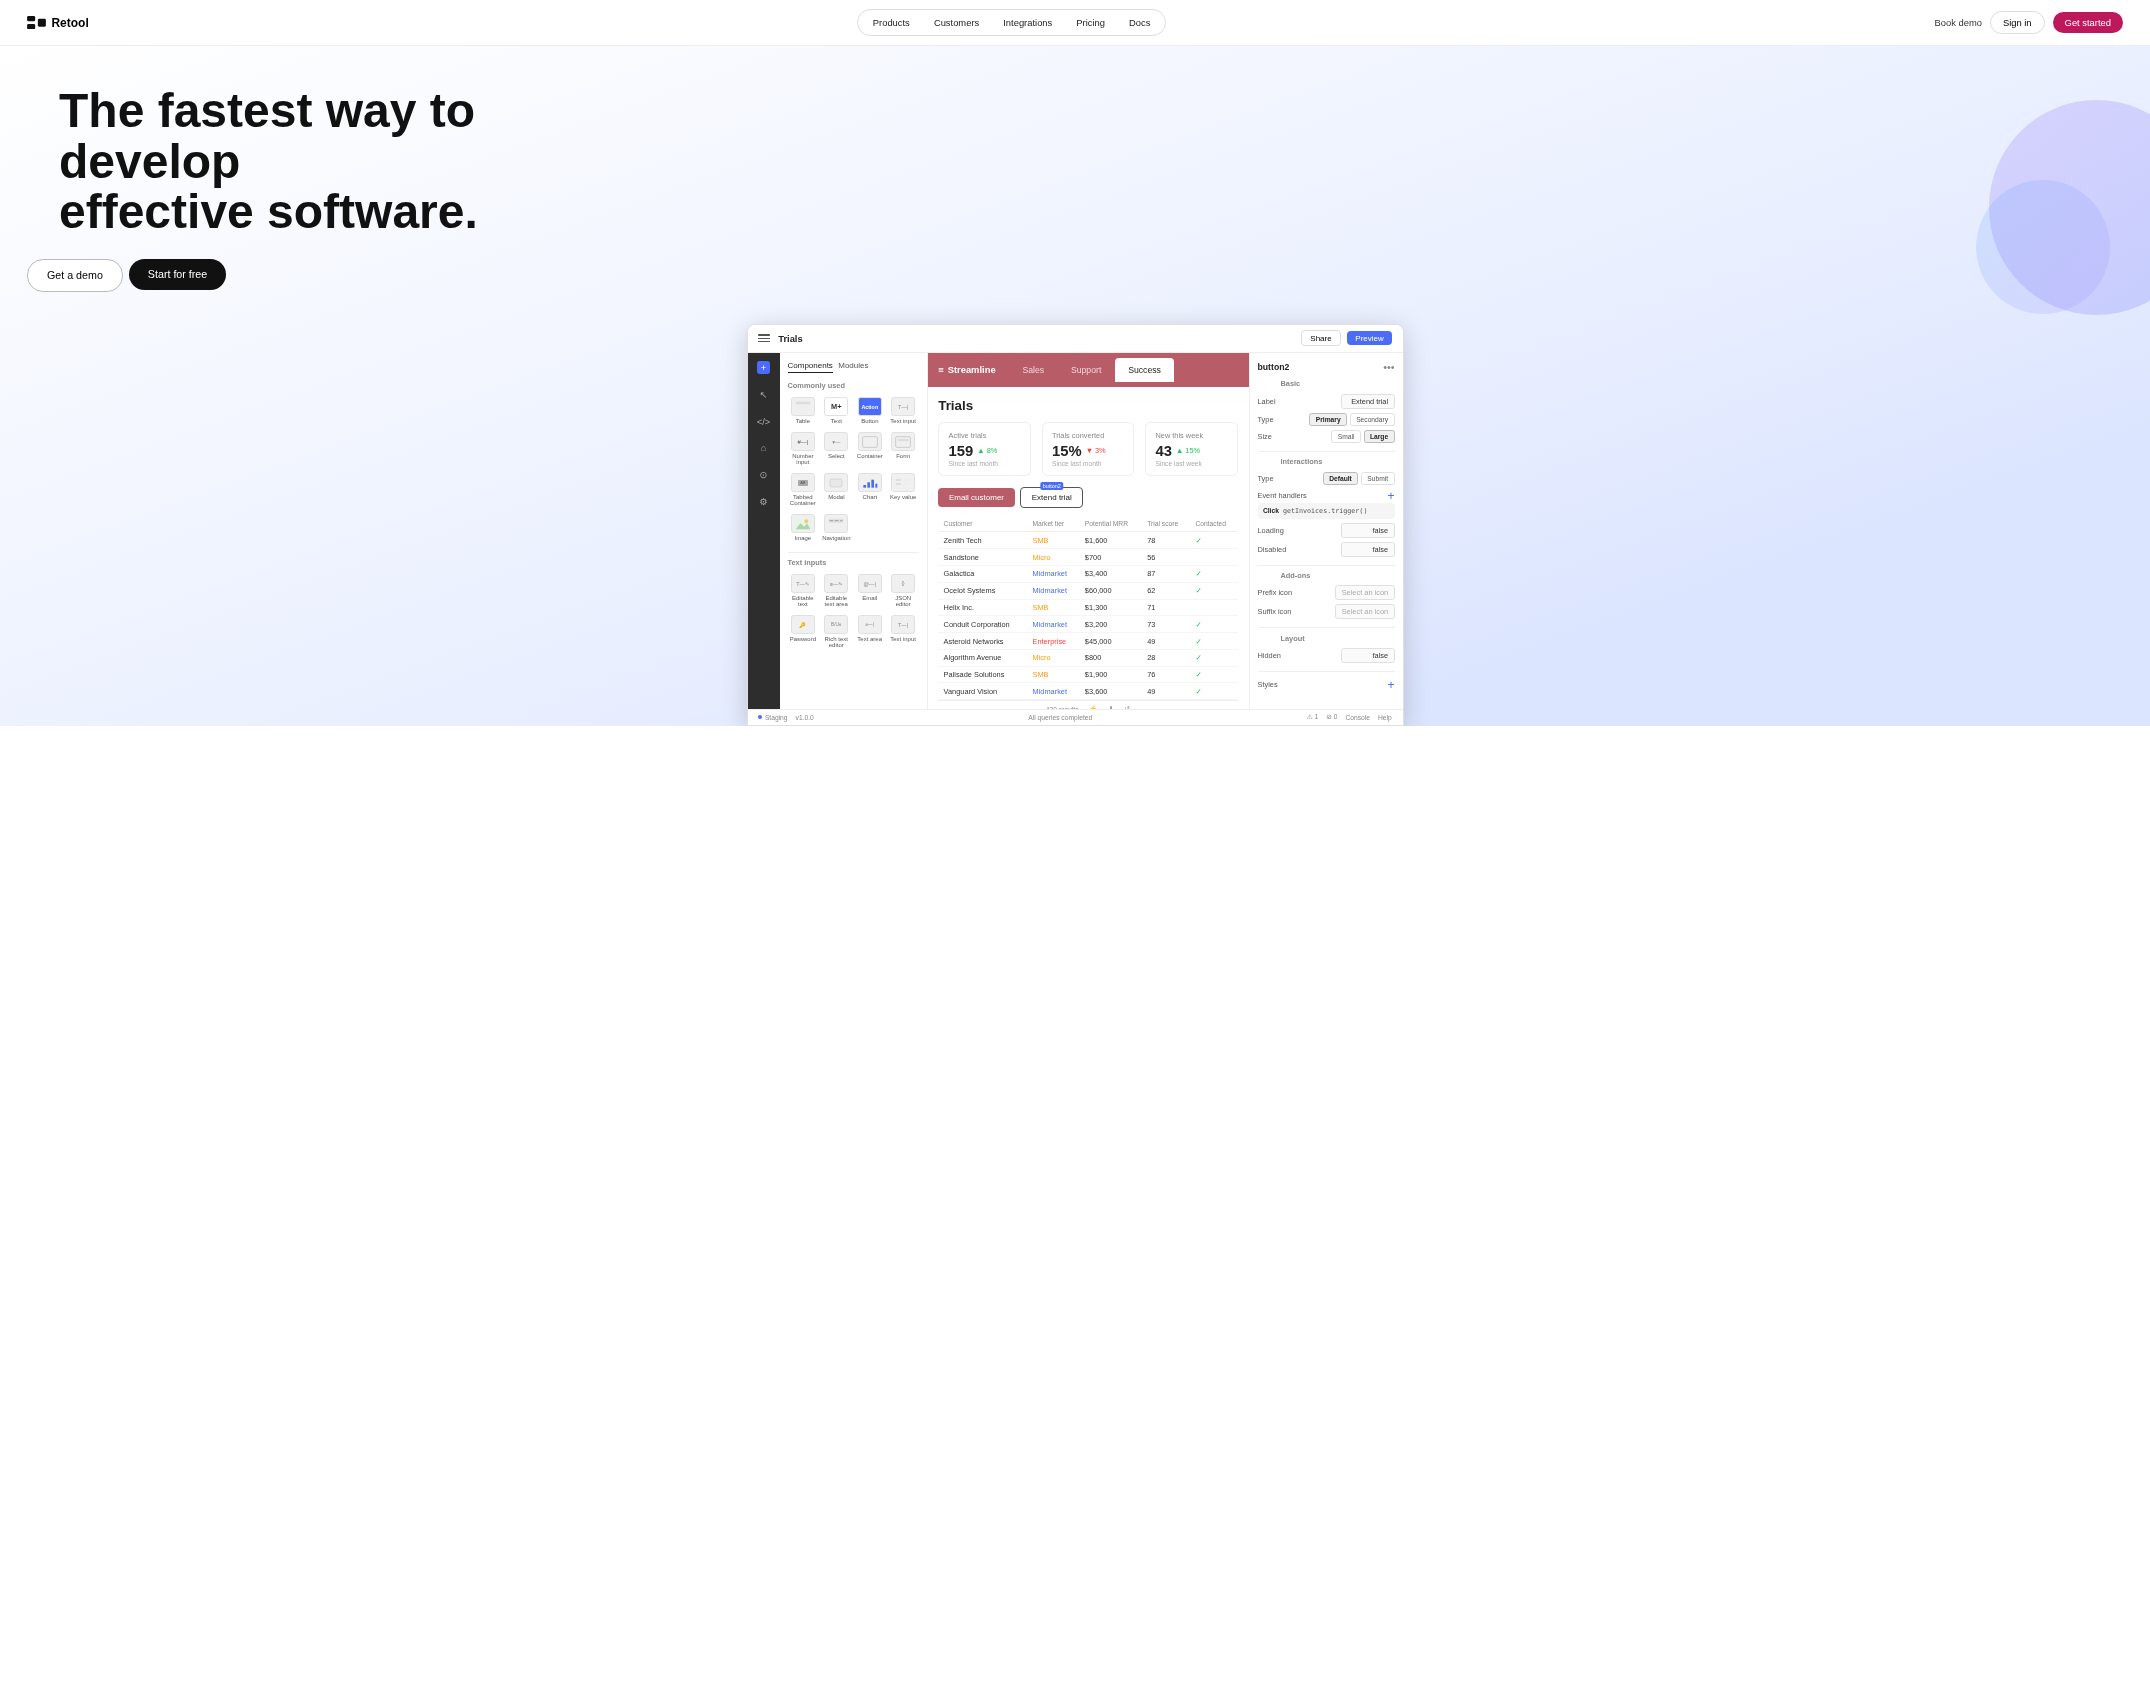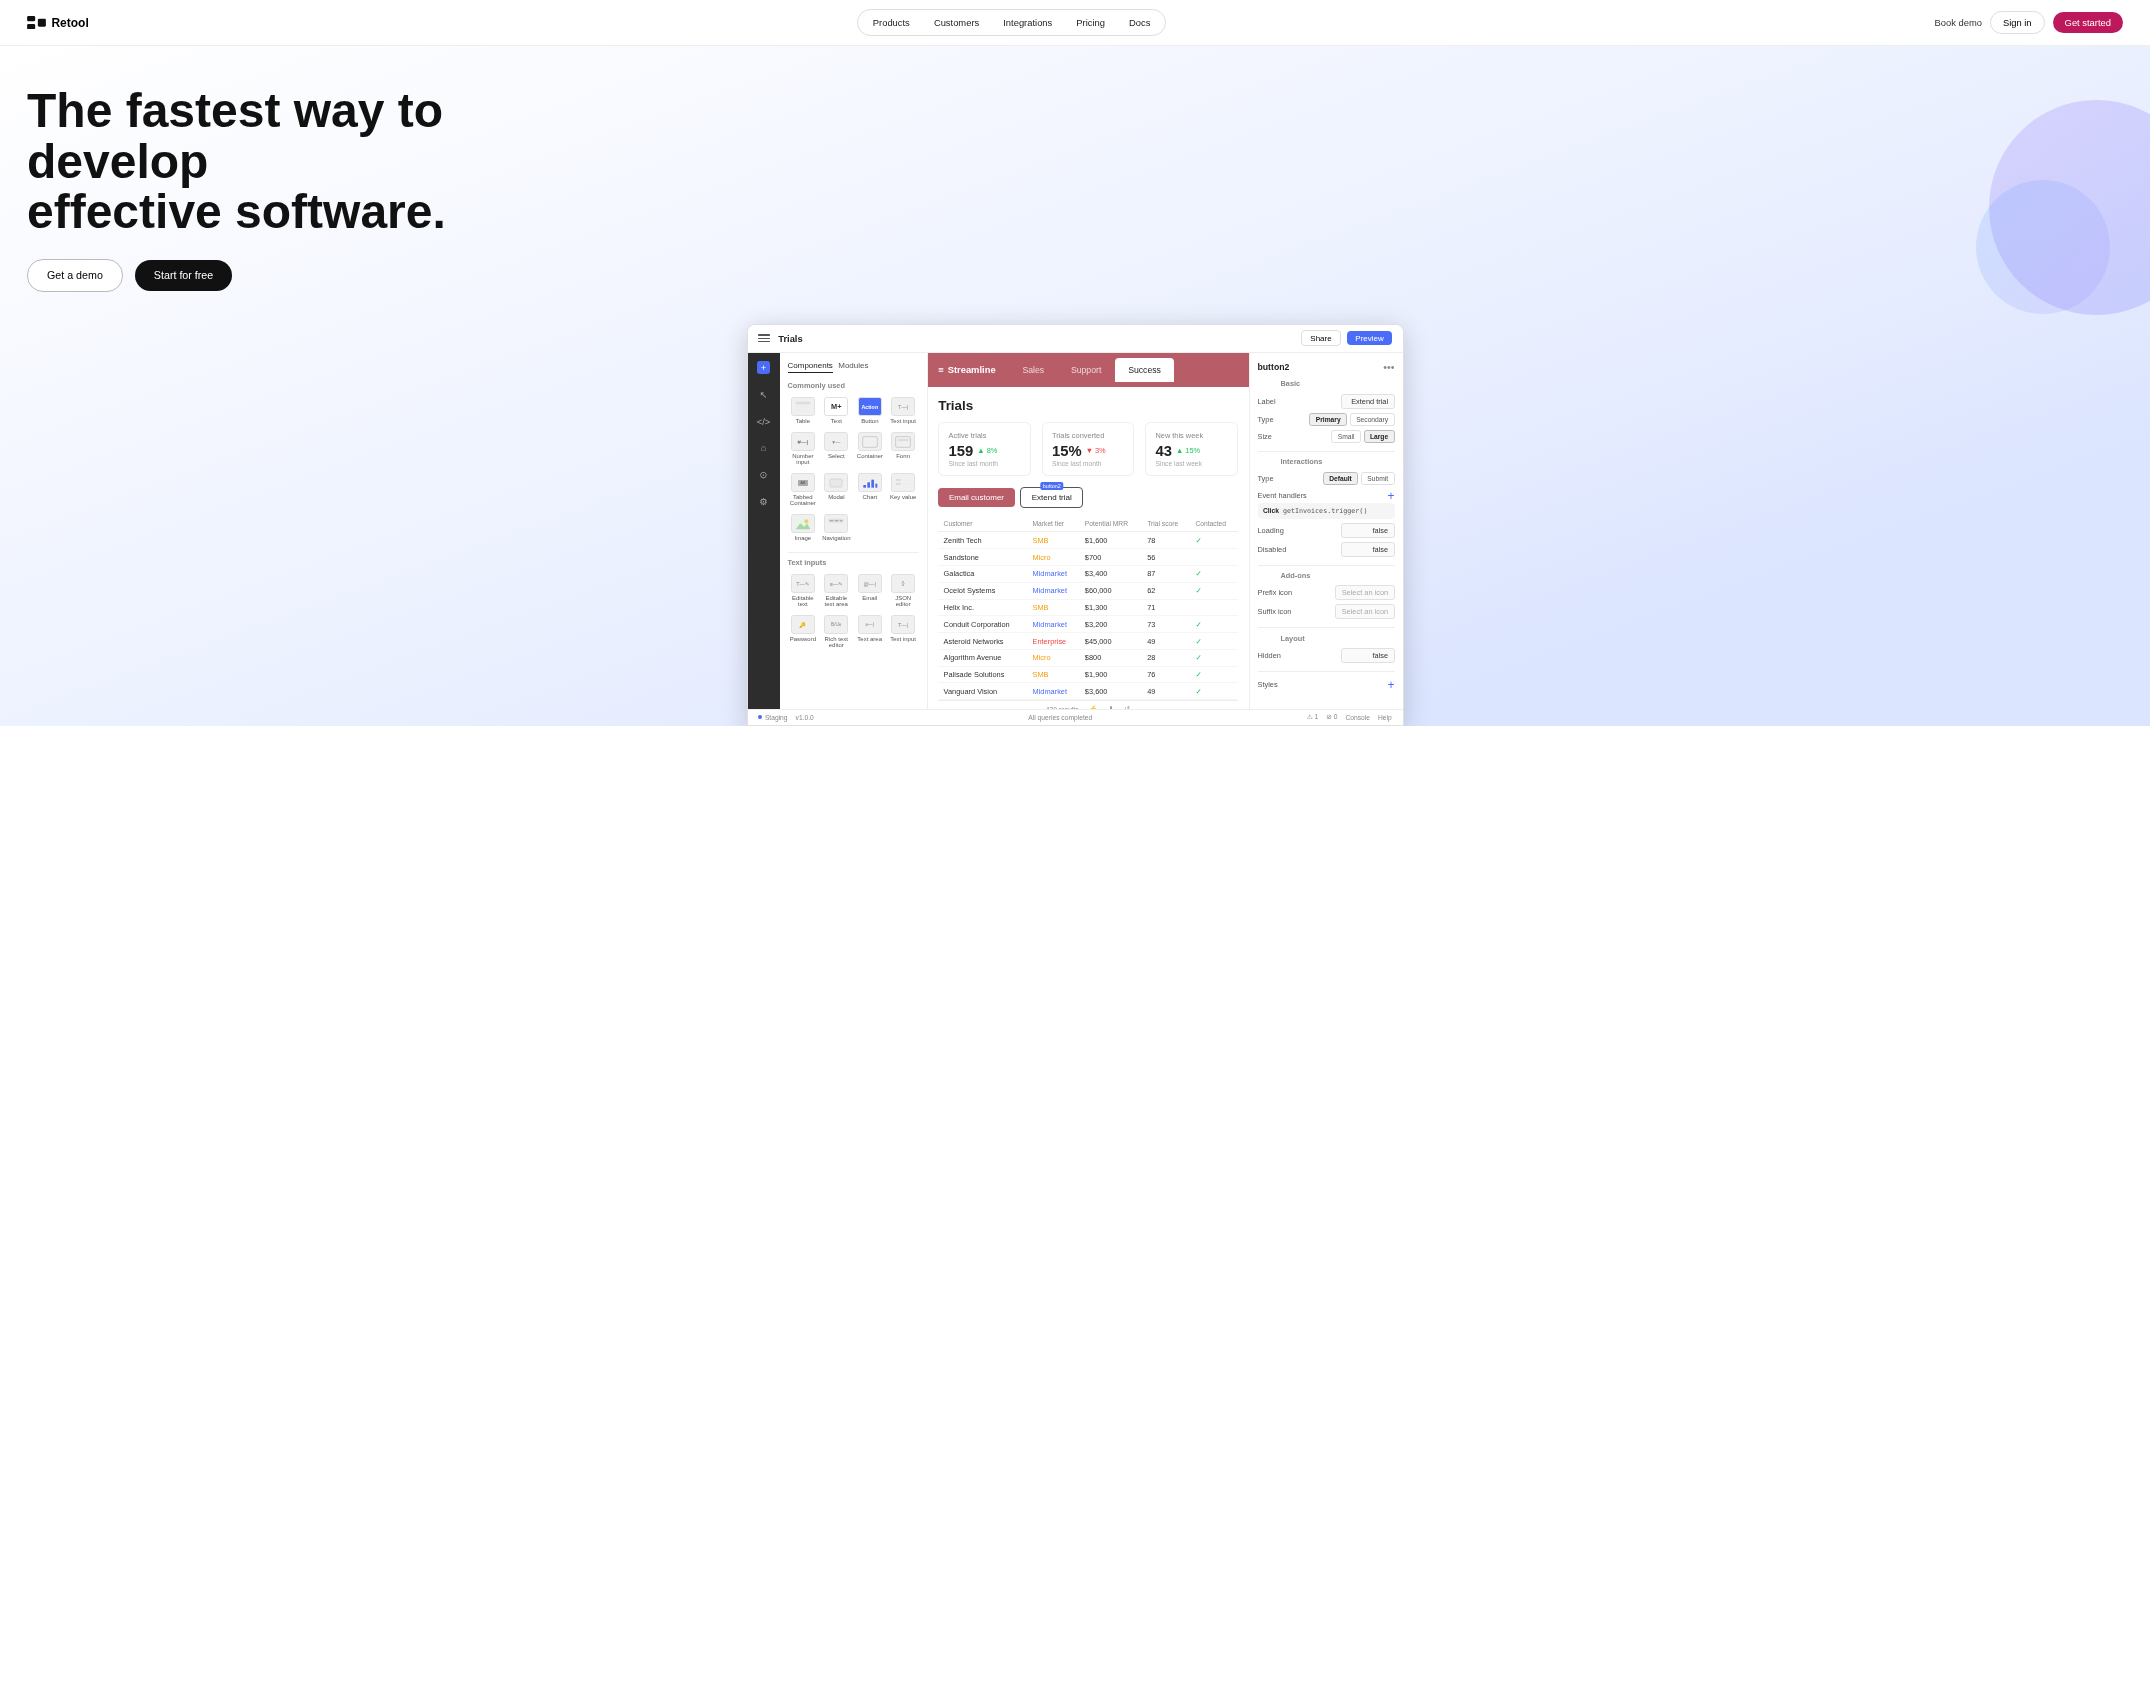--- a/index.html
+++ b/index.html
@@ -15,22 +15,22 @@
     .btn-book { font-size: 9.4px; color: #333; cursor: pointer; }
     .btn-signin { border: 0.7px solid #ddd; border-radius: 13.4px; padding: 4.7px 12px; font-size: 9.4px; cursor: pointer; background: #fff; }
     .btn-getstarted { background: #be185d; color: #fff; border-radius: 13.4px; padding: 5.4px 12px; font-size: 9.4px; border: none; cursor: pointer; }
 
     
     .hero { padding: 40px 27px 0 27px; position: relative; min-height: 604px; background: linear-gradient(160deg, #fff 0%, #f0f4ff 40%, #e8eeff 60%, #dce5ff 80%); overflow: hidden; }
     .hero-bg-blobs { position: absolute; right: 0; top: 0; width: 60%; height: 100%; overflow: hidden; pointer-events: none; }
     .blob1 { position: absolute; right: -54px; top: 54px; width: 215px; height: 215px; background: linear-gradient(135deg, #a78bfa, #818cf8); border-radius: 50%; opacity: 0.3; }
     .blob2 { position: absolute; right: 40px; top: 134px; width: 134px; height: 134px; background: linear-gradient(135deg, #60a5fa, #a78bfa); border-radius: 50%; opacity: 0.2; }
 
-    .hero-headline { font-size: 48px; font-weight: 800; line-height: 1.05; color: #111; max-width: 550px; }
-    .hero-cta-row { display: flex; align-items: center; gap: 12px; margin-top: 21.5px; }
+    .hero-headline { font-size: 48px; font-weight: 800; line-height: 1.05; color: #111; max-width: 550px; margin-left: 32px; }
+    .hero-cta-row { display: flex; align-items: flex-start; gap: 6px; margin-top: 21.5px; }
     .btn-getdemo { border: 1px solid #bbb; border-radius: 16px; padding: 9.4px 19px; font-size: 10.7px; background: #fff; cursor: pointer; font-weight: 500; }
     .btn-startfree { background: #111; color: #fff; border-radius: 16px; padding: 9.4px 19px; font-size: 10.7px; border: none; cursor: pointer; font-weight: 500; }
 
     
     .app-mockup { margin-top: 32px; position: relative; z-index: 2; }
     .mockup-window { background: #fff; border-radius: 8px 8px 0 0; box-shadow: 0 5.4px 27px rgba(0,0,0,0.18); width: 100%; max-width: 657px; margin: 0 auto; border: 0.7px solid #e0e0e0; overflow: hidden; }
 
     
     .mockup-header { display: flex; align-items: center; justify-content: space-between; padding: 5.4px 10.7px; background: #fff; border-bottom: 0.7px solid #eee; }
     .mockup-header-left { display: flex; align-items: center; gap: 8px; }

